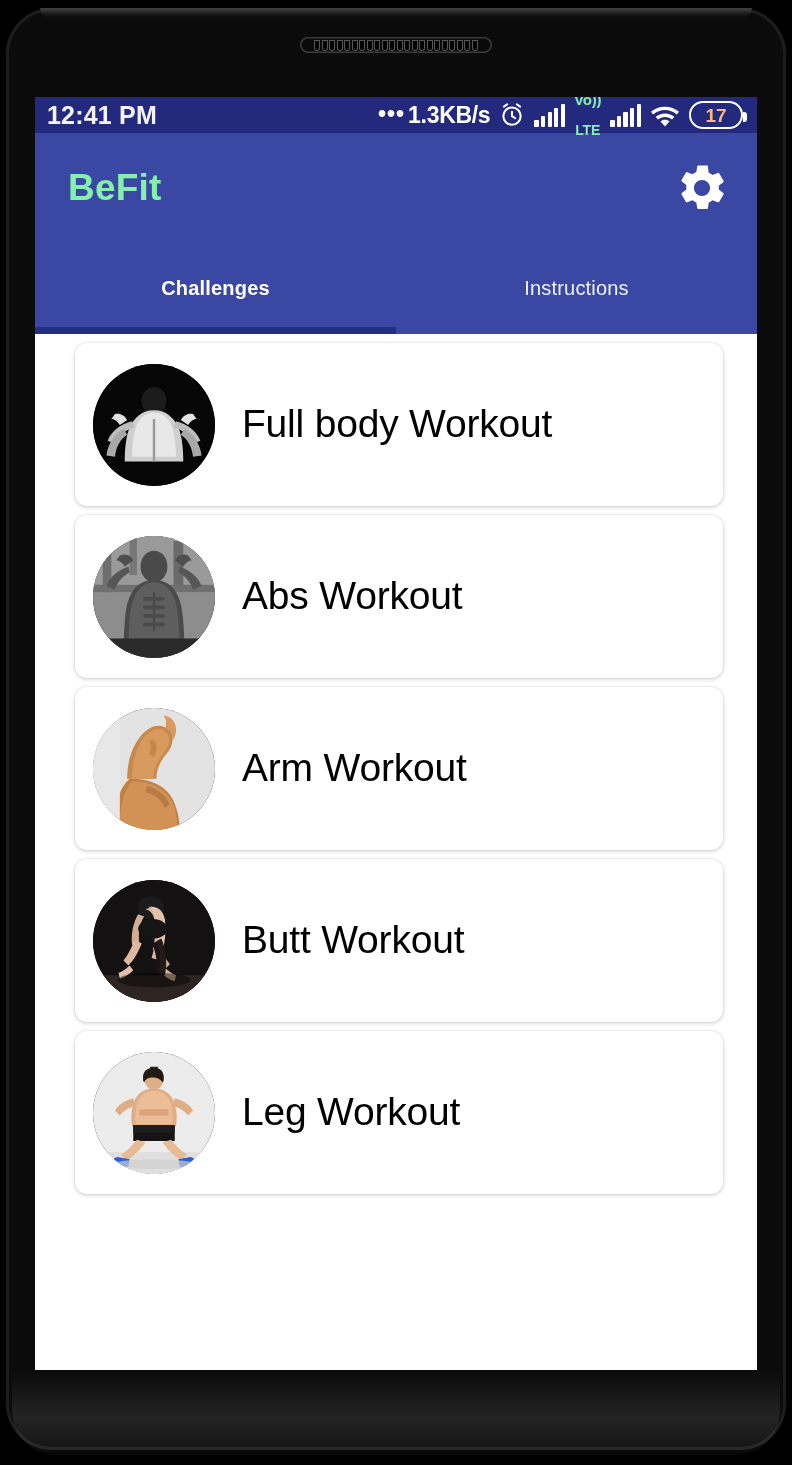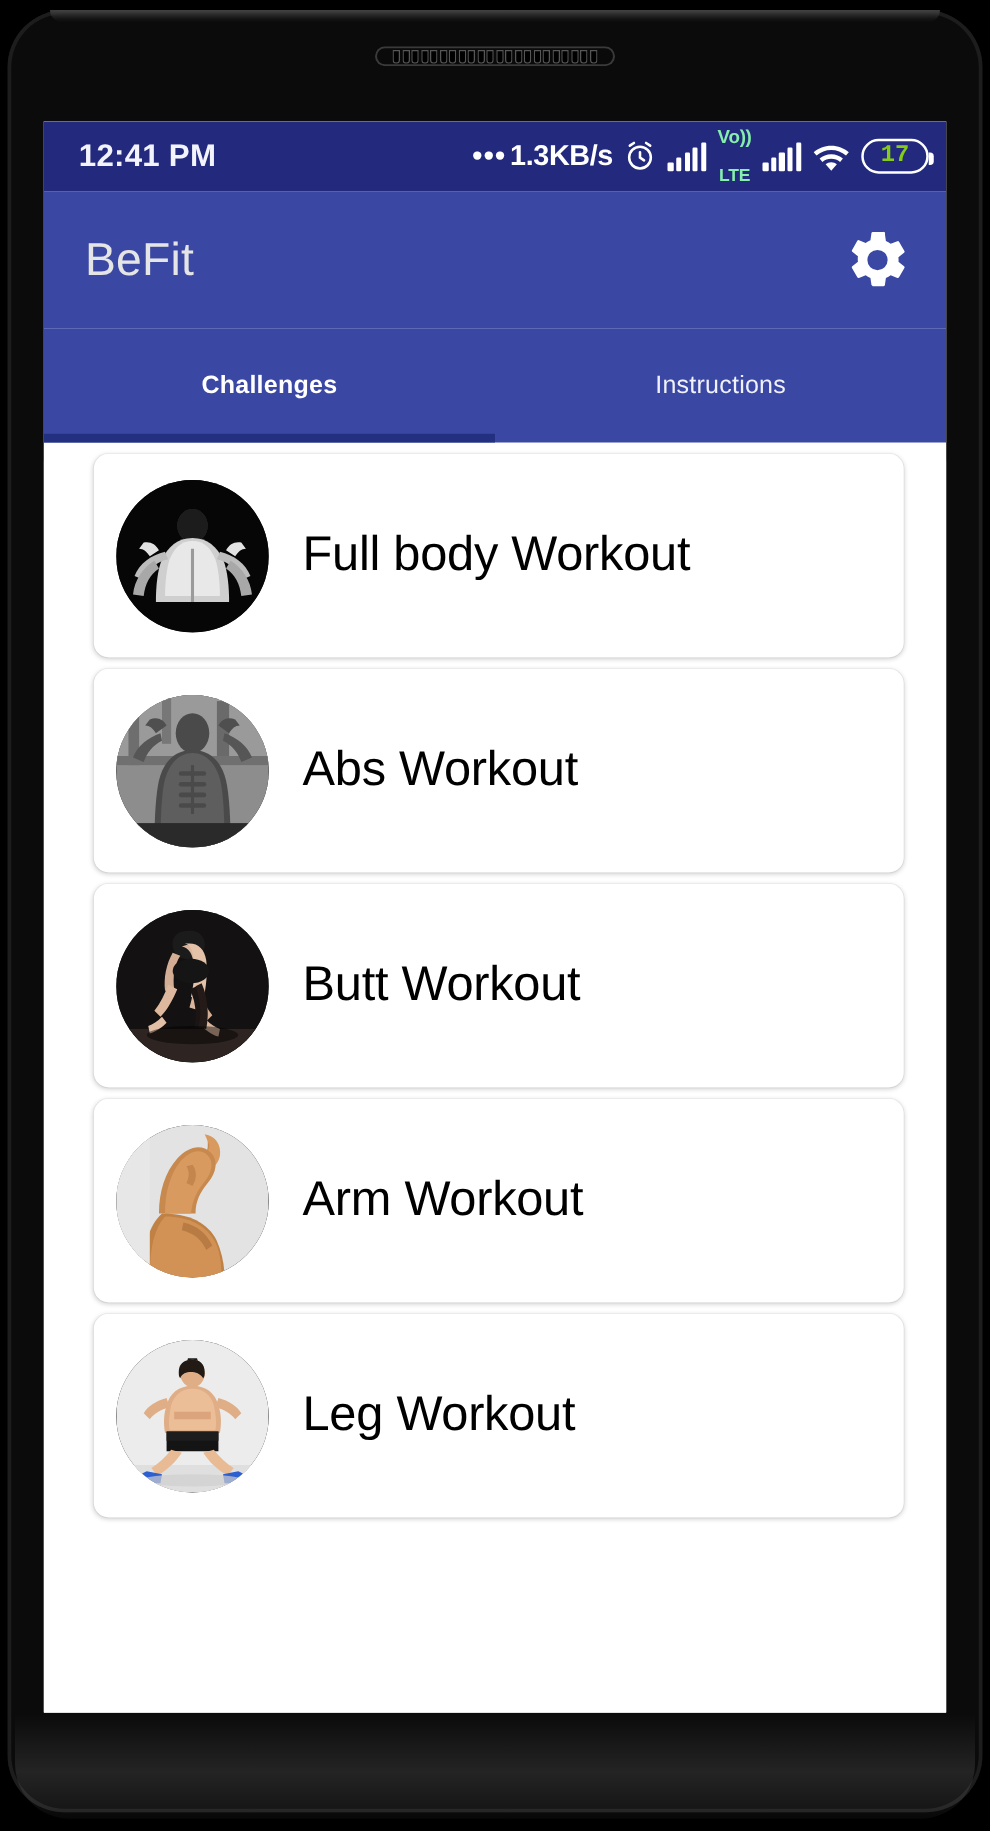--- a/index.html
+++ b/index.html
@@ -87,27 +87,27 @@
     top: 97px;
     width: 722px;
     height: 1273px;
     background: #ffffff;
     overflow: hidden;
   }
 
   
   .statusbar {
     position: relative;
-    height: 56px;
+    height: 36px;
     background: #232a7e;
     color: #fff;
     display: flex;
     align-items: center;
     justify-content: space-between;
-    padding: 0 14px 0 28px;
+    padding: 0 14px 0 12px;
     box-sizing: border-box;
     gap: 47px;
   }
   .clock {
     font-size: 25px;
     font-weight: bold;
     letter-spacing: .2px;
     color: #f2f3fb;
   }
   .status-right {
@@ -164,23 +164,22 @@
     border-radius: 14px;
     display: flex;
     align-items: center;
     justify-content: center;
     box-sizing: border-box;
     position: relative;
   }
   .battery .lvl {
     font-size: 19px;
     font-weight: bold;
-    color: #84cc16;
+    color: #fdba74;
     line-height: 1;
-    font-family: Liberation Mono, monospace;
   }
   .battery::after {
     content: "";
     position: absolute;
     right: -6px;
     top: 9px;
     width: 4px;
     height: 10px;
     background: #fff;
     border-radius: 0 3px 3px 0;
@@ -190,23 +189,23 @@
   .appbar {
     height: 110px;
     background: #3a48a4;
     display: flex;
     align-items: center;
     justify-content: space-between;
     padding: 0 22px 0 33px;
     box-sizing: border-box;
   }
   .app-title {
-    color: #e5e5e5;
+    color: #86efac;
     font-size: 37px;
-    font-weight: normal;
+    font-weight: bold;
     letter-spacing: .2px;
   }
   .gear-btn {
     width: 66px;
     height: 66px;
     display: flex;
     align-items: center;
     justify-content: center;
     cursor: pointer;
   }
@@ -438,20 +437,40 @@
               <rect x="49" y="46" width="2" height="32"></rect>
             </g>
             <path d="M30 30c-6 3-10 8-12 14l-7-3c3-8 10-13 18-16z" fill="#565656"></path>
             <path d="M70 30c6 3 10 8 12 14l7-3c-3-8-10-13-18-16z" fill="#565656"></path>
             <path d="M22 16c5-2 9 0 11 4l-7 5c-2-3-4-5-7-5z" fill="#4f4f4f"></path>
             <path d="M78 16c-5-2-9 0-11 4l7 5c2-3 4-5 7-5z" fill="#4f4f4f"></path>
             <rect x="0" y="84" width="100" height="16" fill="#2a2a2a"></rect>
           </svg>
         </div>
         <div class="card-label">Abs Workout</div>
+      </div>
+
+      <div class="card">
+        <div class="avatar">
+          <svg viewBox="0 0 100 100" preserveAspectRatio="xMidYMid slice">
+            <rect width="100" height="100" fill="#e3e3e3"></rect>
+            <g>
+              <path d="M60 8c6 2 9 8 7 14-2 5-6 8-11 8l-3-9c4-1 7-3 7-7z" fill="#c8894f"></path>
+              <path d="M58 6c7 1 11 7 10 14-1 6-5 9-11 10l-2-10c4-1 6-3 6-7z" fill="#d99a60"></path>
+              <path d="M40 22c7-8 16-10 22-4 5 5 4 13-2 20-5 6-8 12-8 20H28c0-14 4-27 12-36z" fill="#c8894f"></path>
+              <path d="M42 24c6-7 13-9 18-4 4 4 3 11-2 17-5 6-8 12-9 21H32c0-13 3-25 10-34z" fill="#d99a60"></path>
+              <path d="M30 58c18 0 30 6 36 18 3 7 5 15 5 24H18c0-18 2-33 12-42z" fill="#c08145"></path>
+              <path d="M32 60c16 0 27 6 33 17 3 6 4 14 4 23H22c0-17 2-31 10-40z" fill="#d29256"></path>
+              <path d="M44 64c9 2 15 7 19 15l-4 3c-3-7-8-11-16-13z" fill="#a96d39" opacity=".6"></path>
+              <path d="M50 26c3 4 3 9 0 14l-4-2c2-4 2-8 0-11z" fill="#b5773e" opacity=".55"></path>
+            </g>
+            <rect x="0" y="0" width="22" height="100" fill="#e7e7e7"></rect>
+          </svg>
+        </div>
+        <div class="card-label">Arm Workout</div>
       </div>
 
       <div class="card">
         <div class="avatar">
           <svg viewBox="0 0 100 100" preserveAspectRatio="xMidYMid slice">
             <rect width="100" height="100" fill="#131111"></rect>
             <rect x="0" y="78" width="100" height="22" fill="#2e2422"></rect>
             <g>
               <path d="M44 14c7-2 13 1 14 7 1 6-3 10-9 11-6 1-11-2-12-8-1-5 2-9 7-10z" fill="#1b1b1b"></path>
               <path d="M46 23c7 0 11 5 12 13 1 9 0 20-3 30l-7-2c3-10 4-20 3-28-1-7-3-11-8-12z" fill="#d8b59c"></path>
@@ -462,40 +481,20 @@
               <path d="M50 55c2 7 5 13 9 18l4-4c-4-5-6-10-8-16z" fill="#d3ad94"></path>
               <path d="M59 72c3 3 6 5 9 6l-1 5c-4-1-8-4-11-7z" fill="#dbb69d"></path>
               <ellipse cx="49" cy="40" rx="12" ry="8" fill="#151515"></ellipse>
               <path d="M53 50c5 8 6 18 4 28l-6-1c2-9 1-18-3-25z" fill="#1a1414"></path>
               <path d="M56 48c4 9 5 20 3 30l-5-1c2-9 1-19-2-27z" fill="#241a18"></path>
             </g>
             <ellipse cx="50" cy="82" rx="30" ry="6" fill="#000" opacity=".45"></ellipse>
           </svg>
         </div>
         <div class="card-label">Butt Workout</div>
-      </div>
-
-      <div class="card">
-        <div class="avatar">
-          <svg viewBox="0 0 100 100" preserveAspectRatio="xMidYMid slice">
-            <rect width="100" height="100" fill="#e3e3e3"></rect>
-            <g>
-              <path d="M60 8c6 2 9 8 7 14-2 5-6 8-11 8l-3-9c4-1 7-3 7-7z" fill="#c8894f"></path>
-              <path d="M58 6c7 1 11 7 10 14-1 6-5 9-11 10l-2-10c4-1 6-3 6-7z" fill="#d99a60"></path>
-              <path d="M40 22c7-8 16-10 22-4 5 5 4 13-2 20-5 6-8 12-8 20H28c0-14 4-27 12-36z" fill="#c8894f"></path>
-              <path d="M42 24c6-7 13-9 18-4 4 4 3 11-2 17-5 6-8 12-9 21H32c0-13 3-25 10-34z" fill="#d99a60"></path>
-              <path d="M30 58c18 0 30 6 36 18 3 7 5 15 5 24H18c0-18 2-33 12-42z" fill="#c08145"></path>
-              <path d="M32 60c16 0 27 6 33 17 3 6 4 14 4 23H22c0-17 2-31 10-40z" fill="#d29256"></path>
-              <path d="M44 64c9 2 15 7 19 15l-4 3c-3-7-8-11-16-13z" fill="#a96d39" opacity=".6"></path>
-              <path d="M50 26c3 4 3 9 0 14l-4-2c2-4 2-8 0-11z" fill="#b5773e" opacity=".55"></path>
-            </g>
-            <rect x="0" y="0" width="22" height="100" fill="#e7e7e7"></rect>
-          </svg>
-        </div>
-        <div class="card-label">Arm Workout</div>
       </div>
 
       <div class="card">
         <div class="avatar">
           <svg viewBox="0 0 100 100" preserveAspectRatio="xMidYMid slice">
             <rect width="100" height="100" fill="#ececec"></rect>
             <rect x="0" y="82" width="100" height="18" fill="#dfdfdf"></rect>
             <g>
               <path d="M47 12h6l1 4h-8z" fill="#1c1c1c"></path>
               <ellipse cx="50" cy="22" rx="8" ry="9" fill="#e0ae86"></ellipse>

